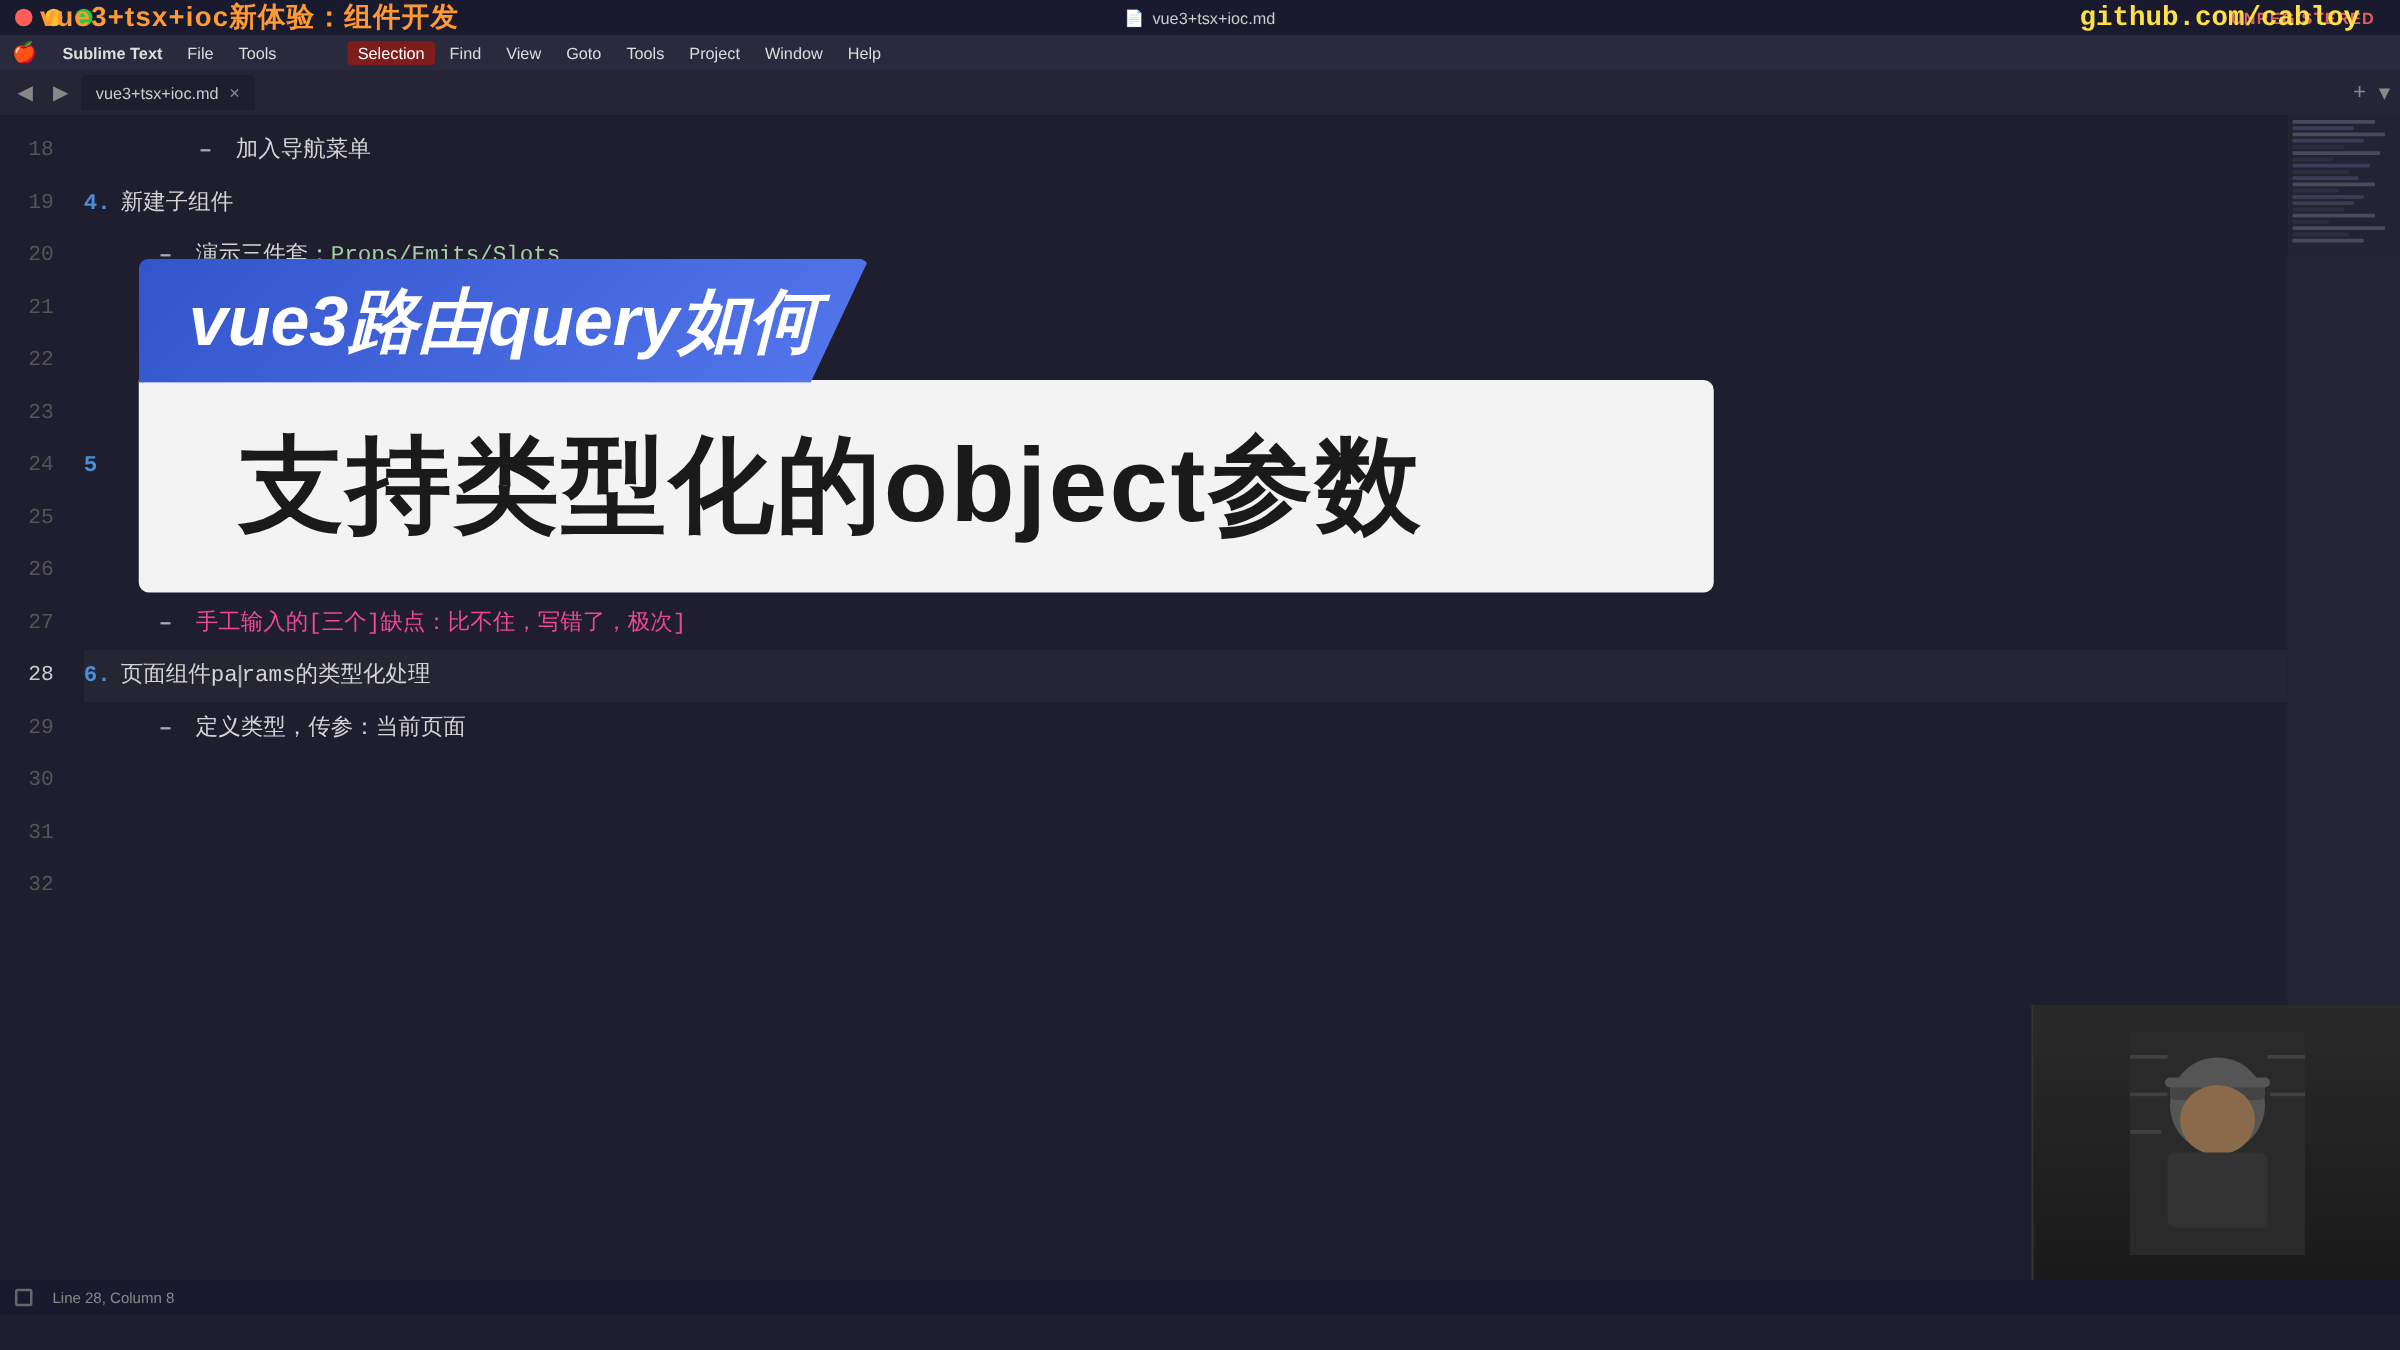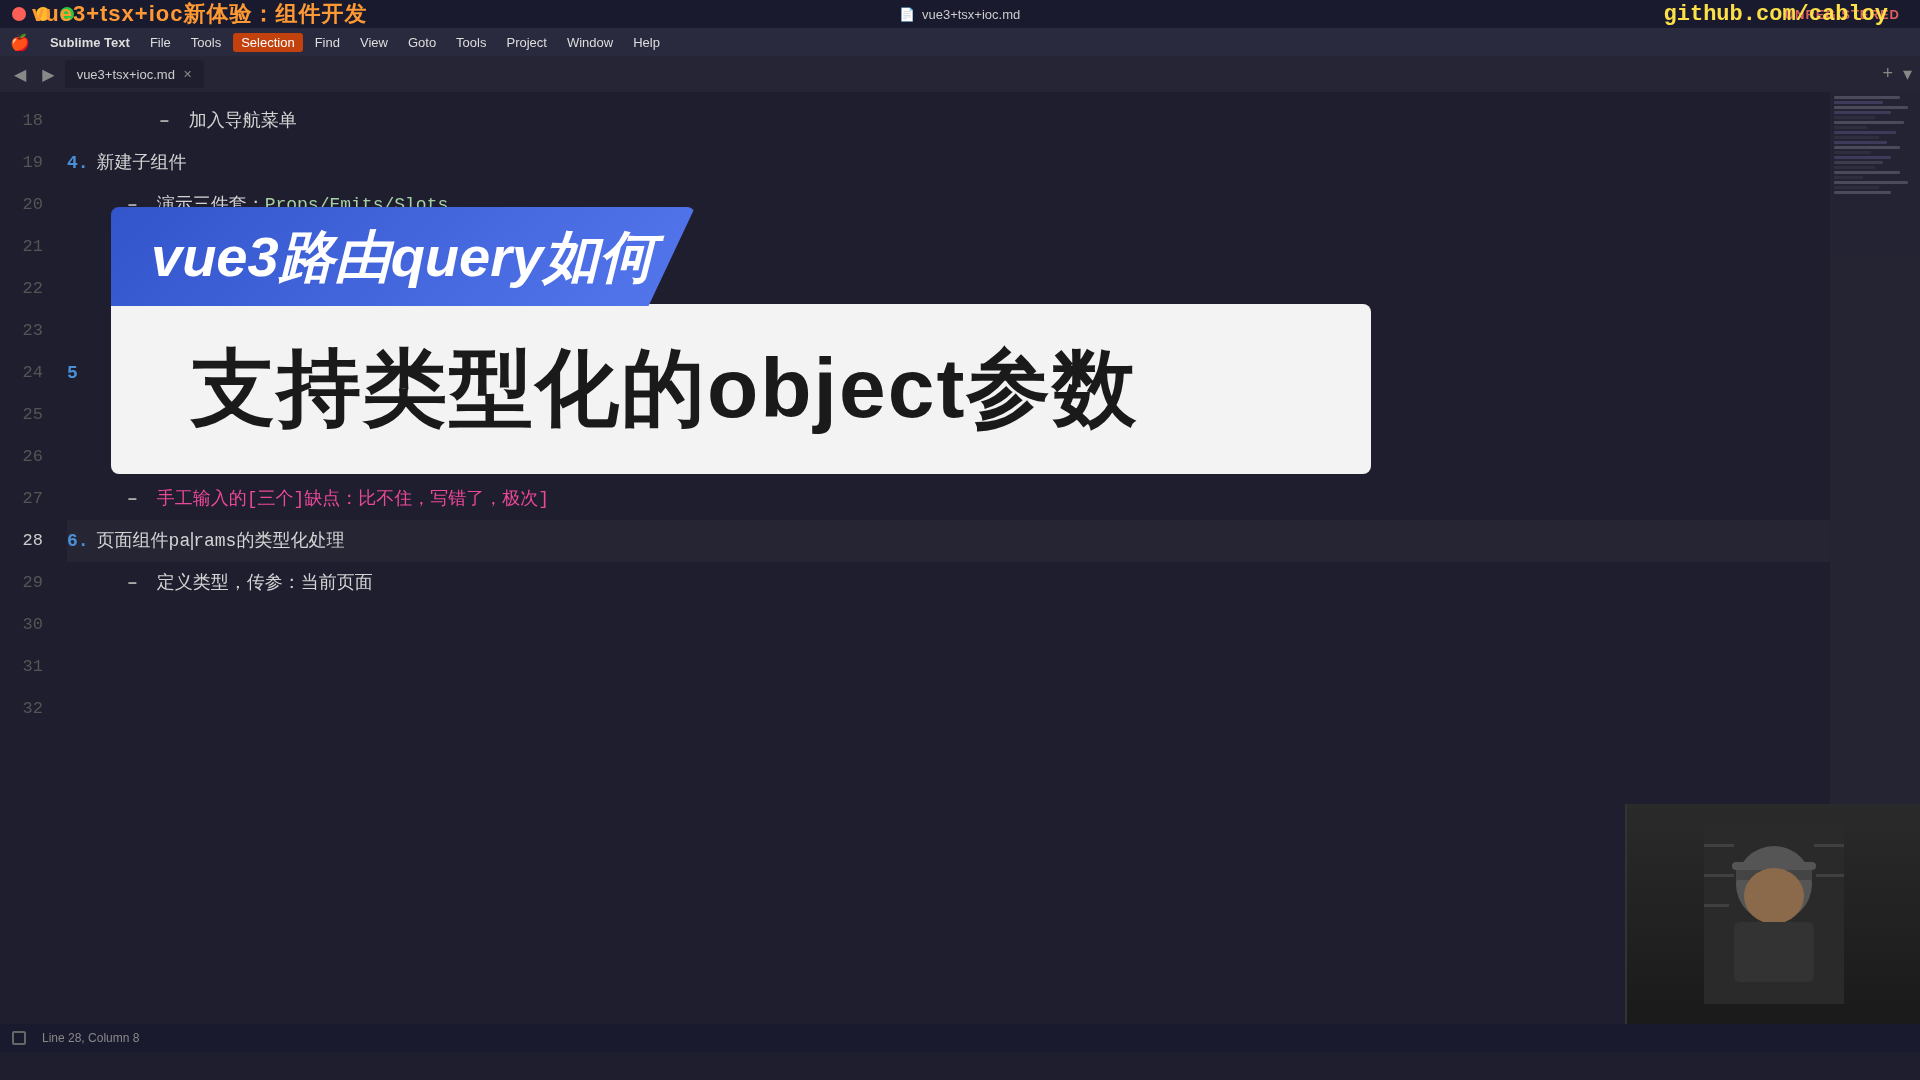--- a/index.html
+++ b/index.html
@@ -107,22 +107,23 @@
     .menu-item {
       font-size: 13px;
       color: #ddd;
       padding: 2px 8px;
       border-radius: 3px;
       cursor: pointer;
       white-space: nowrap;
       text-align: center;
     }
     .menu-item.active {
-      background: #c2410c;
+      background: #7f1d1d;
       color: white;
+      margin-left: 45px;
     }
     .menu-item.bold {
       font-weight: 700;
     }
 
     
     #tab-bar {
       width: 100%;
       height: 36px;
       background: #252535;

